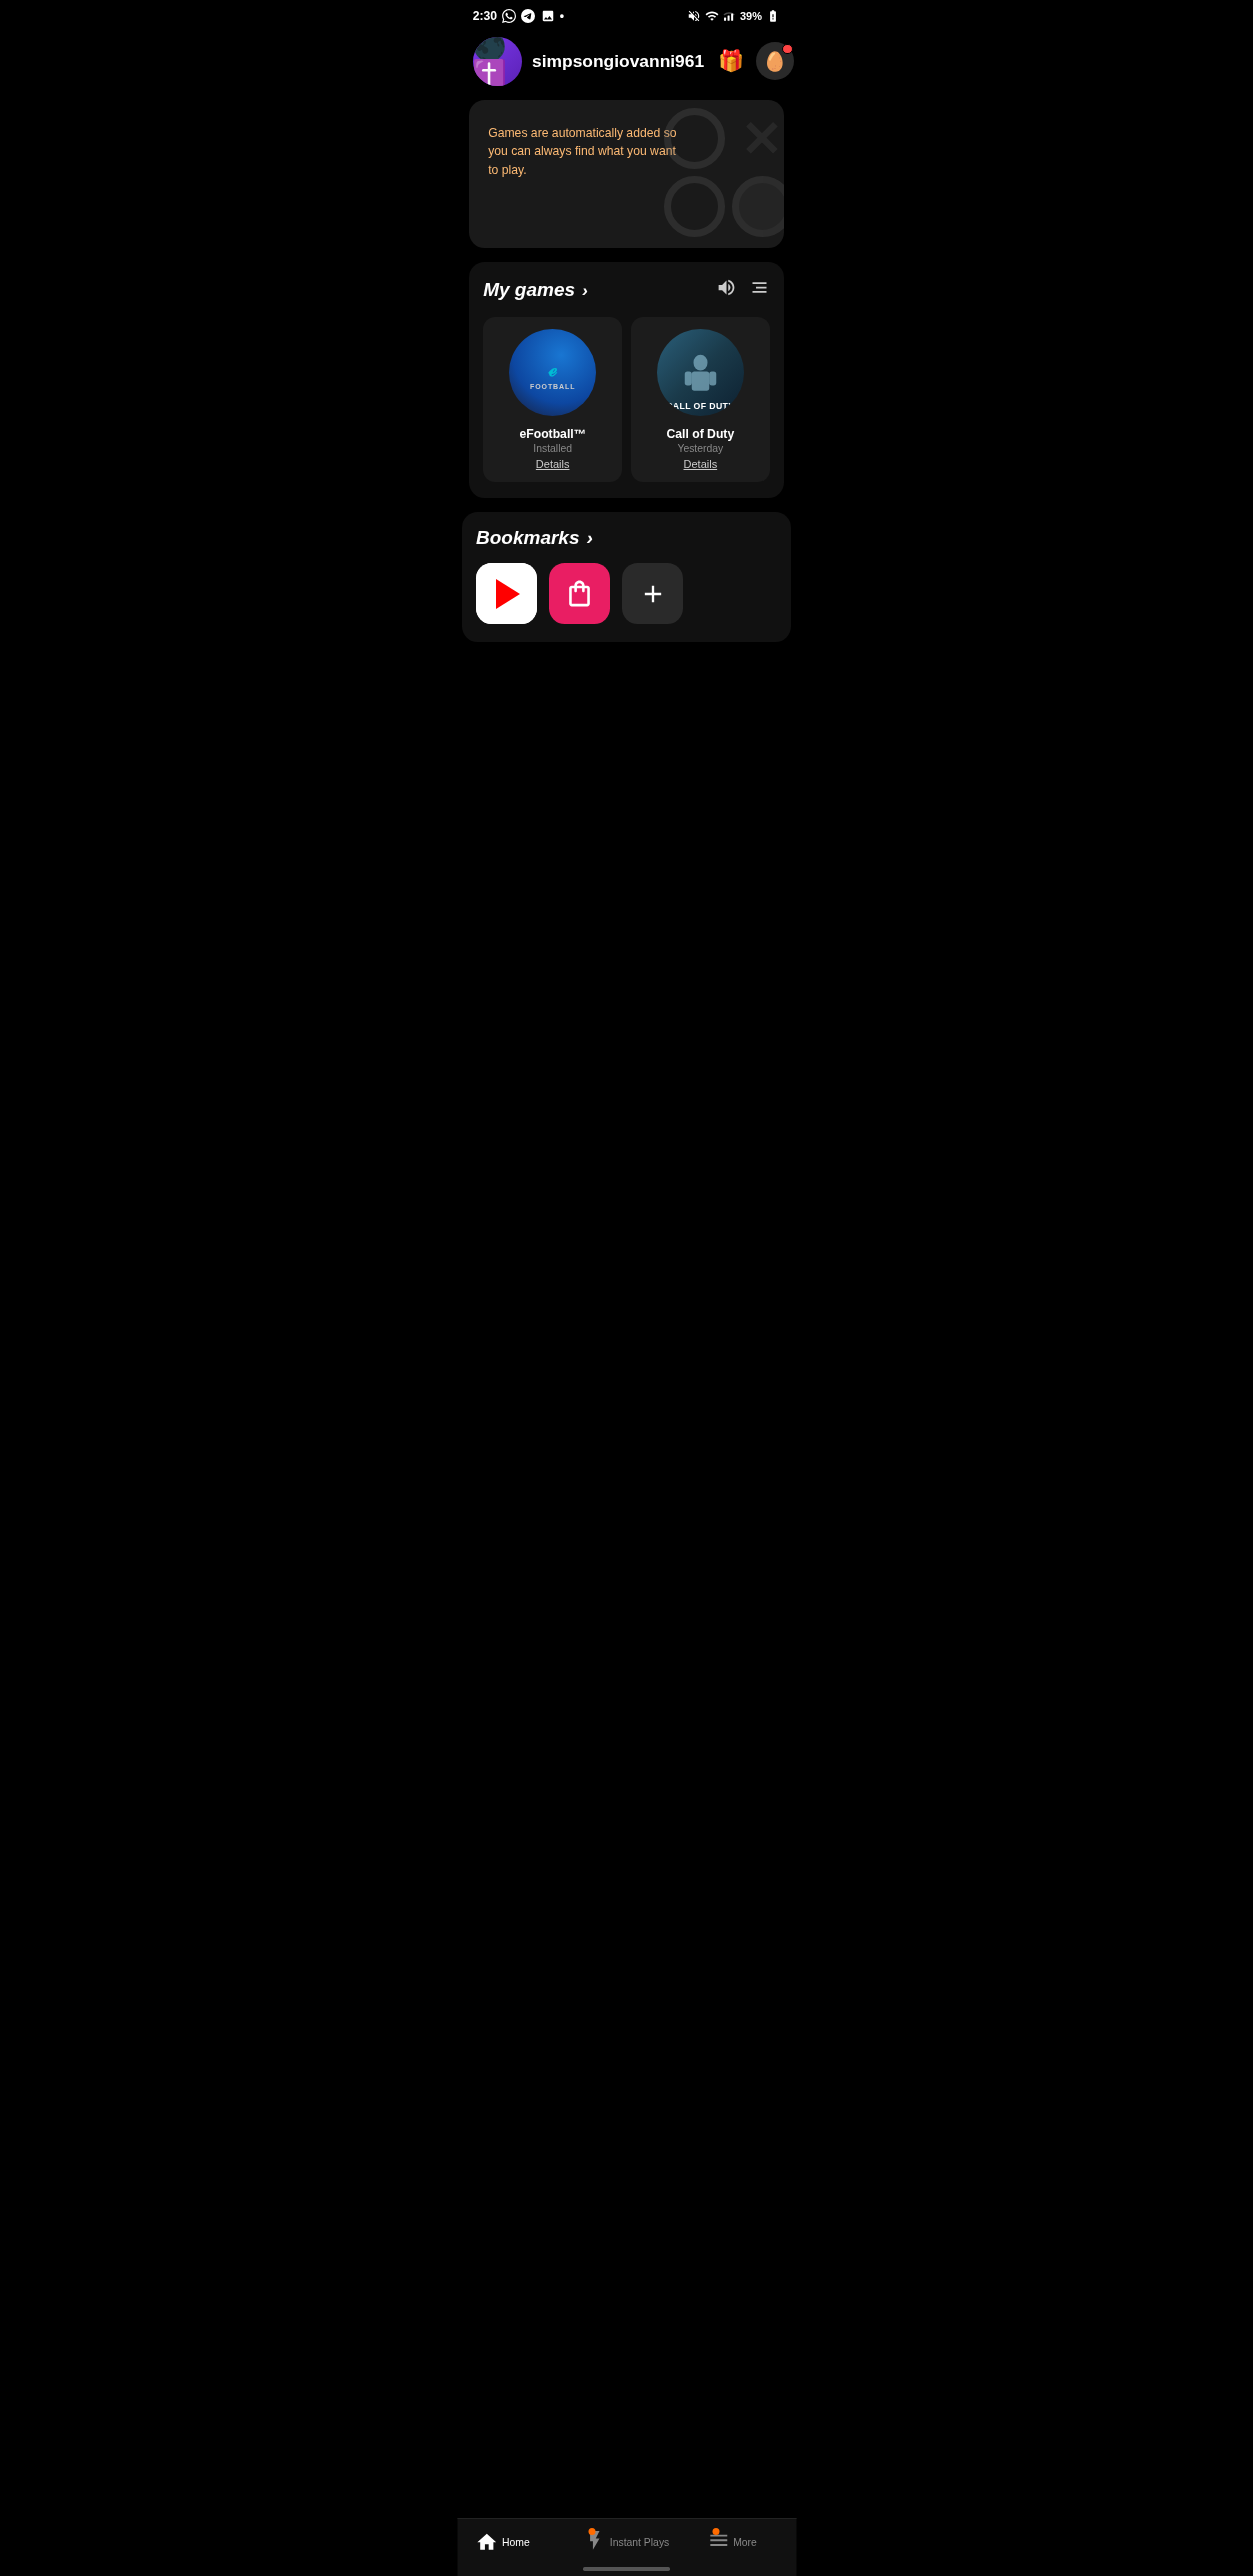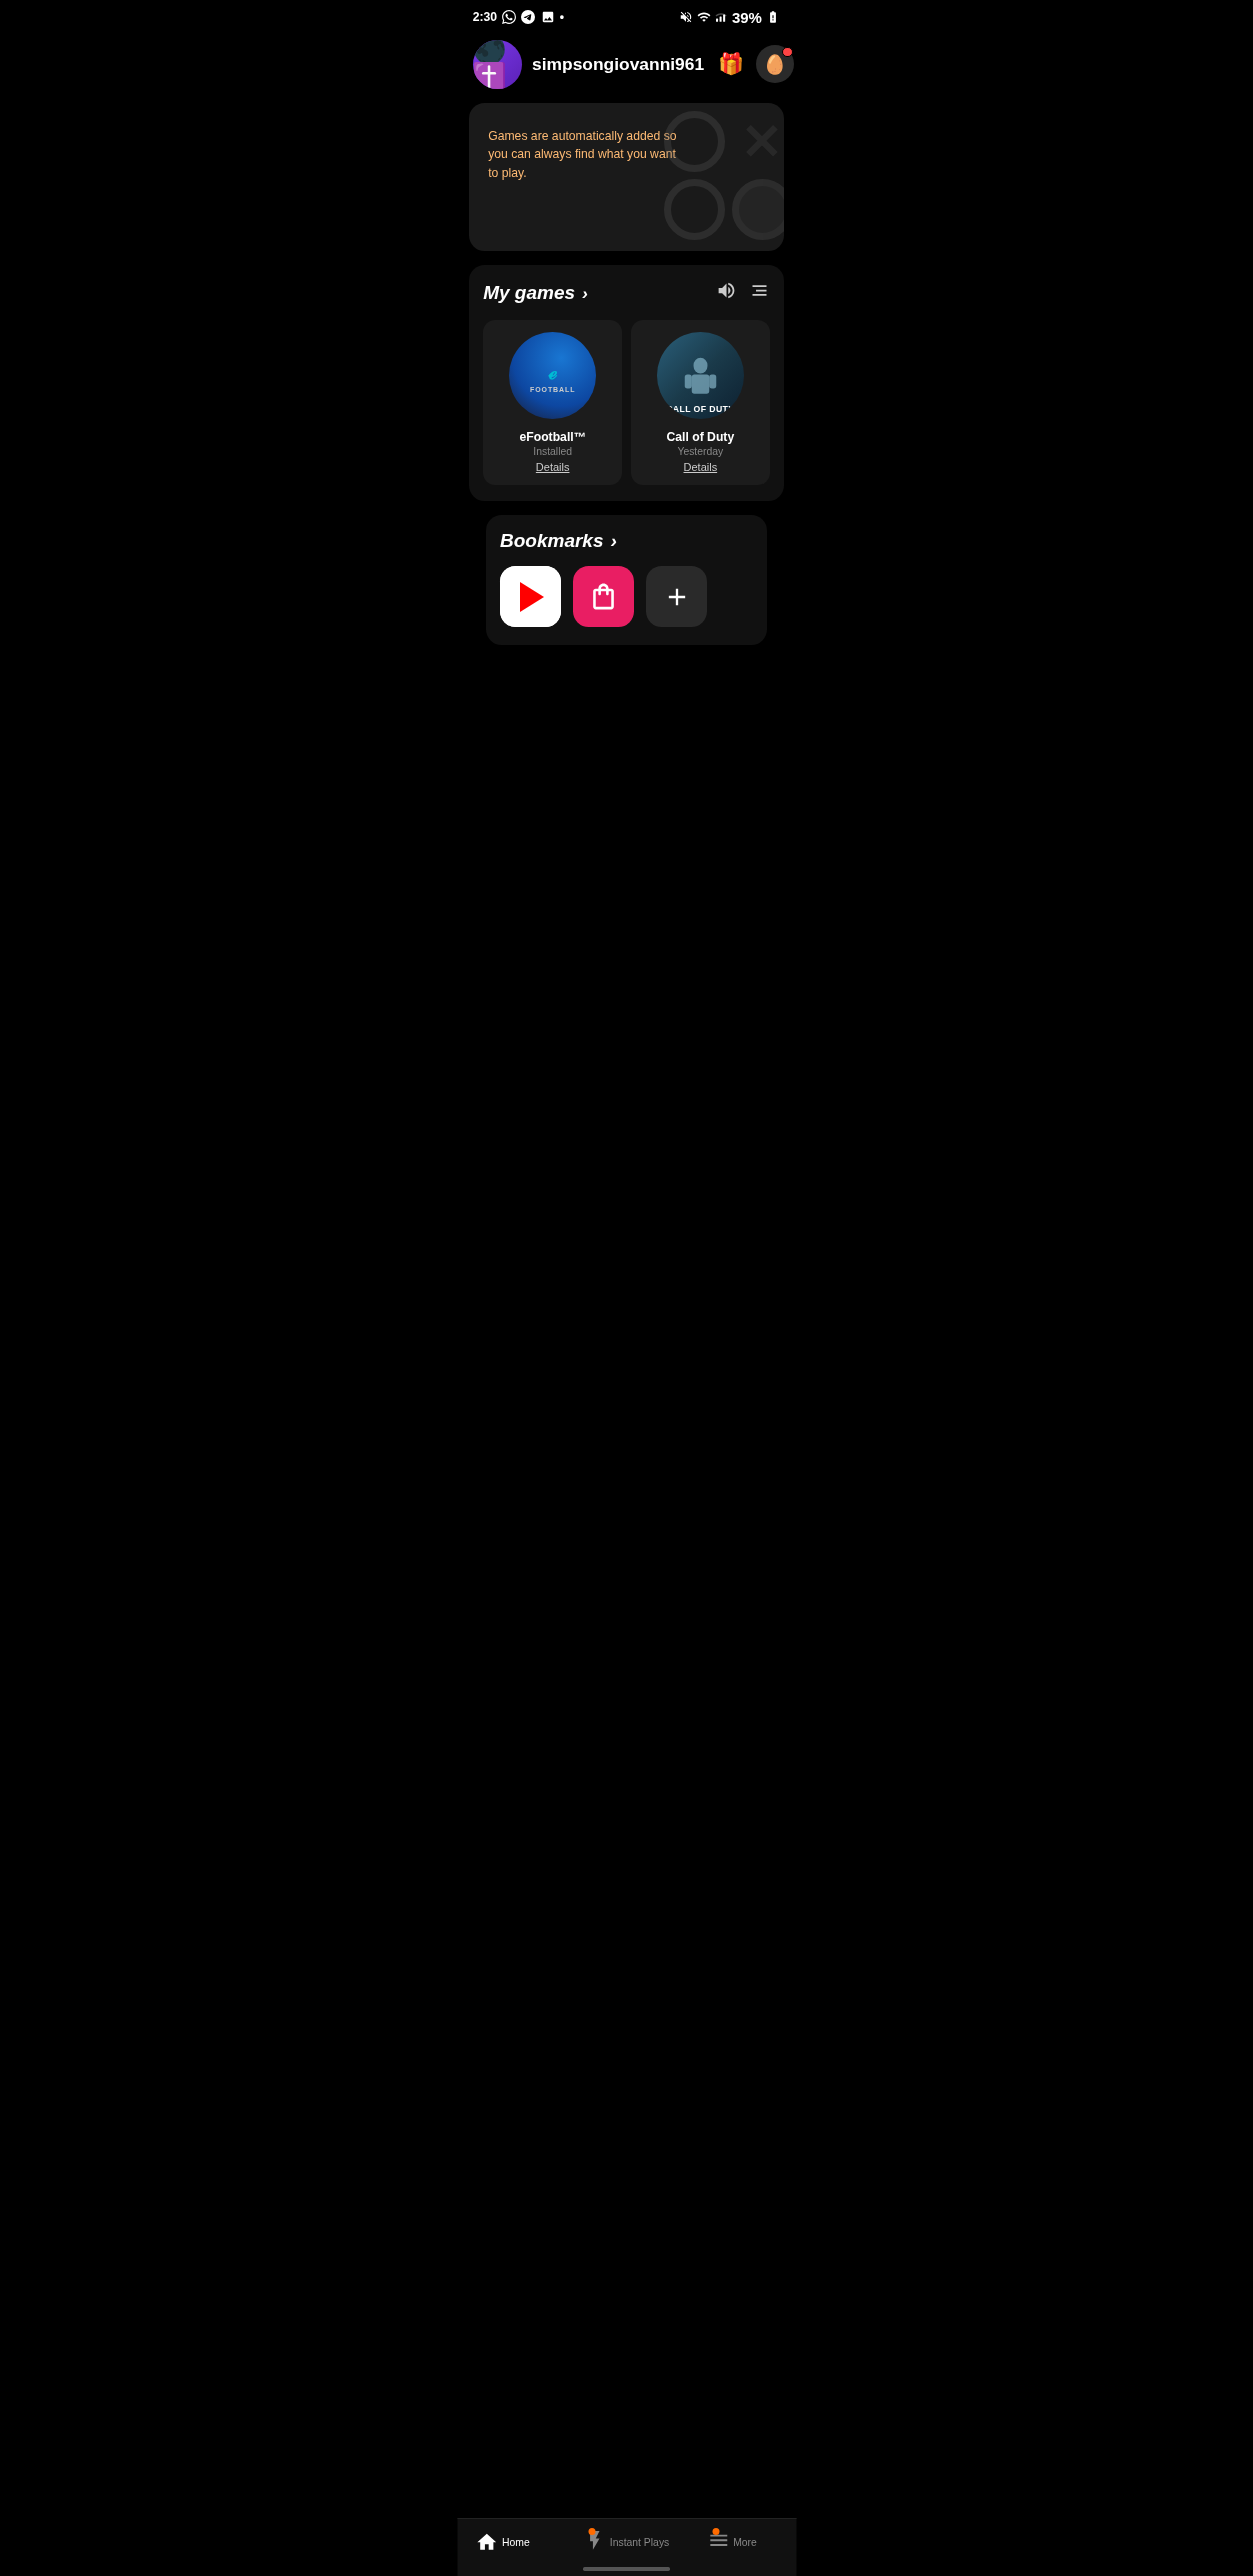--- a/index.html
+++ b/index.html
@@ -19,21 +19,21 @@
     
     .status-bar {
       display: flex;
       justify-content: space-between;
       align-items: center;
       padding: 8.7px 15.7px 5.2px;
       font-size: 12.2px;
       font-weight: 700;
     }
     .status-left { display: flex; align-items: center; gap: 5.2px; }
-    .status-right { display: flex; align-items: center; gap: 4.4px; font-size: 15px; }
+    .status-right { display: flex; align-items: center; gap: 4.4px; font-size: 11px; }
 
     
     .header {
       display: flex;
       align-items: center;
       padding: 8.7px 15.7px 14px;
       gap: 10.4px;
     }
     .avatar {
       width: 49px;
@@ -249,21 +249,21 @@
     }
     .game-details {
       font-size: 11px;
       color: #ccc;
       text-decoration: underline;
       cursor: pointer;
     }
 
     
     .bookmarks-section {
-      margin: 0 29px 14px;
+      margin: 0 5px 14px;
       background: #111;
       border-radius: 15.7px;
       padding: 15.7px 14px 8.7px;
     }
     .bookmarks-title {
       font-size: 19px;
       font-weight: 700;
       font-style: italic;
       display: flex;
       align-items: center;

